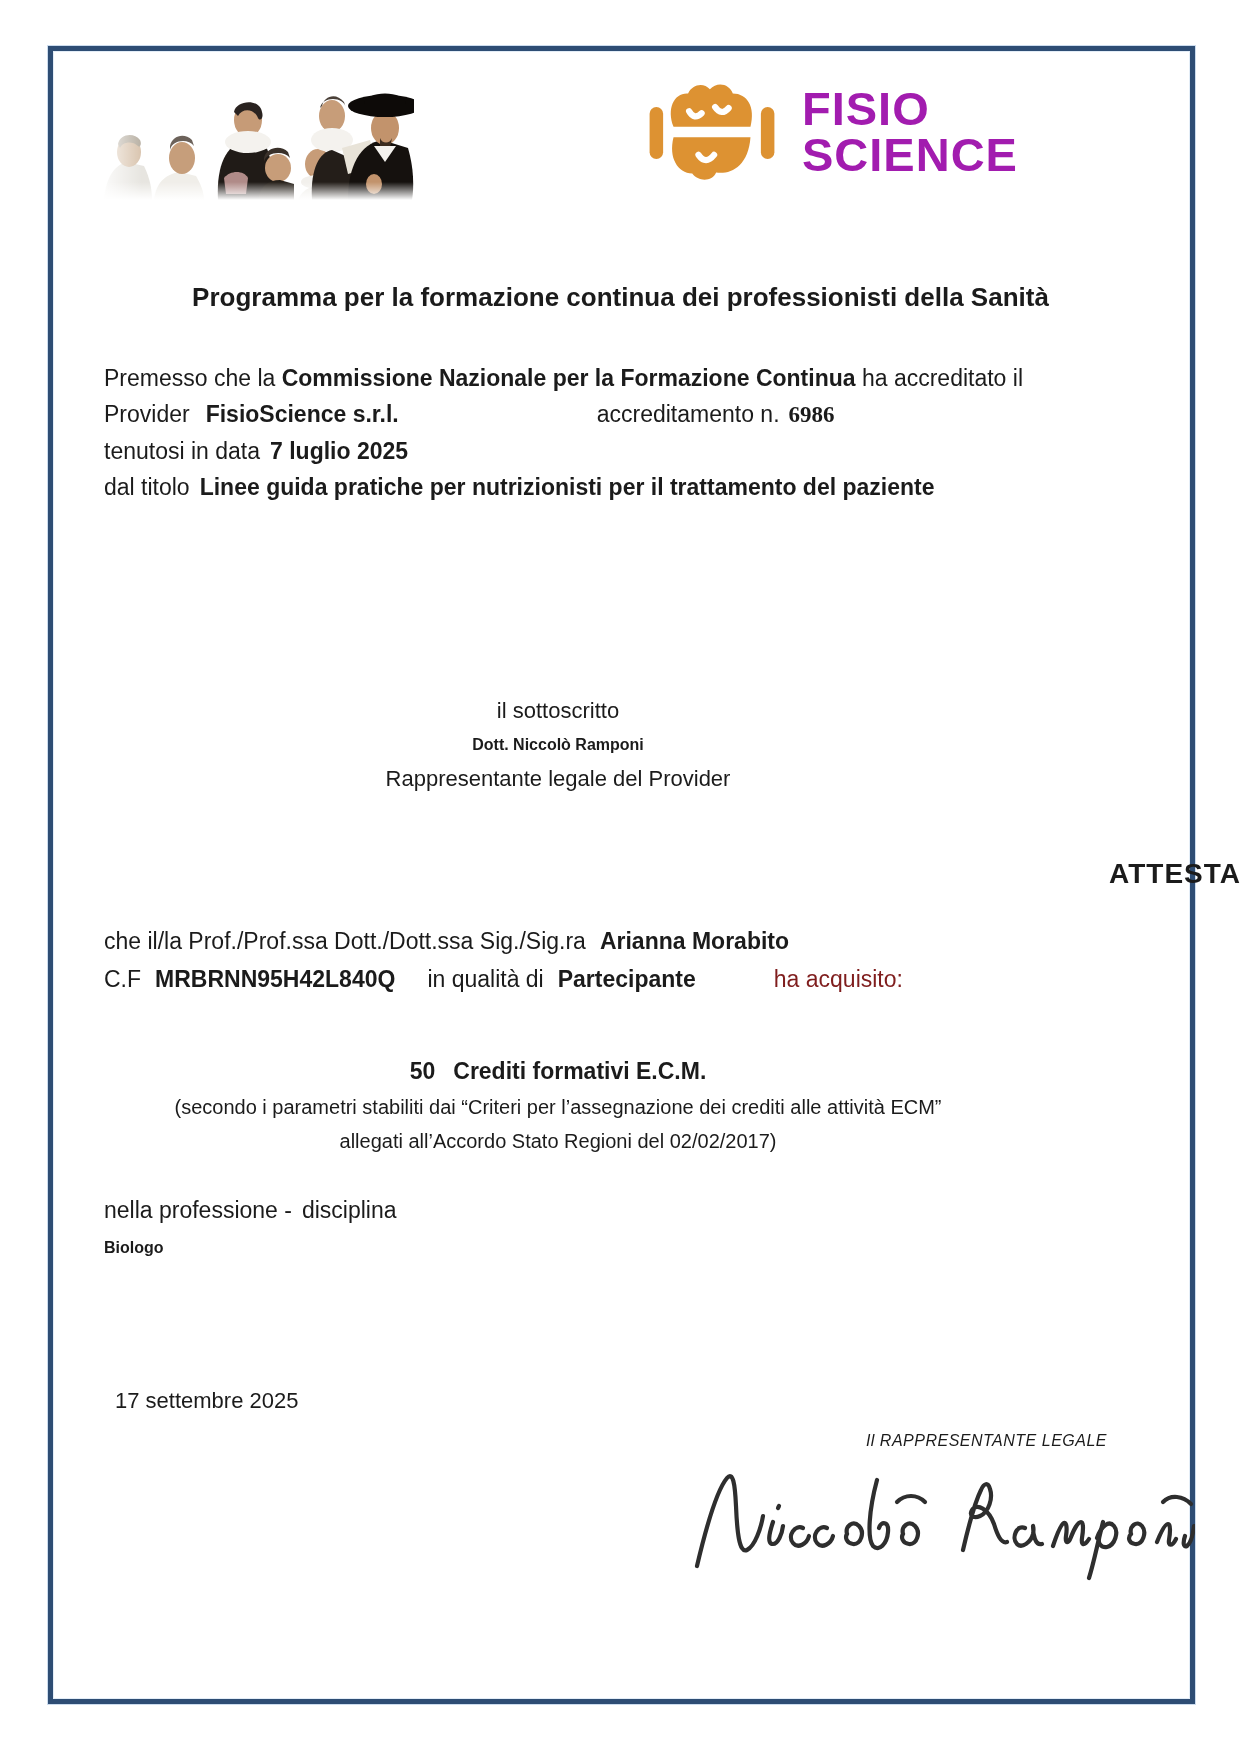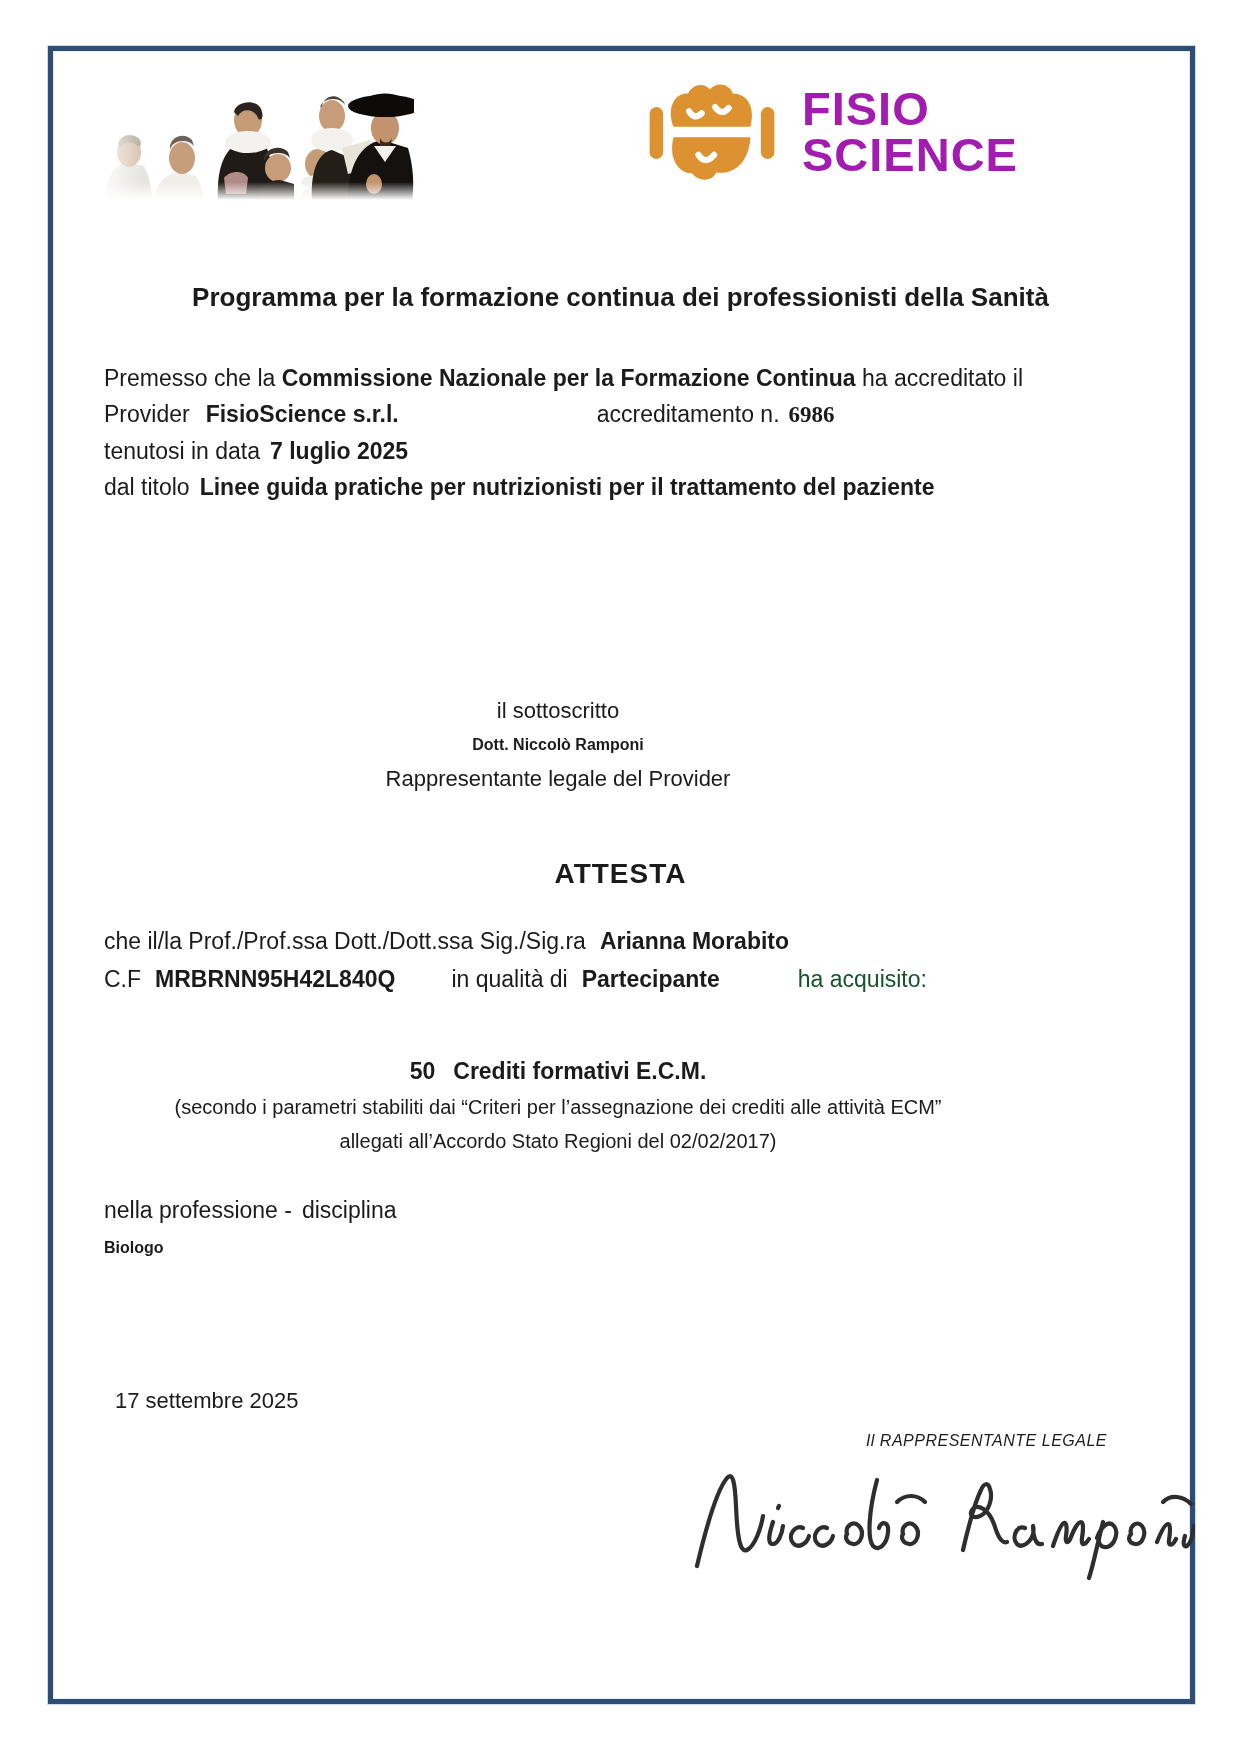--- a/index.html
+++ b/index.html
@@ -33,28 +33,28 @@
   .gap-n{margin-left:9px;font-family:Liberation Serif, serif;}
   .gap-event{margin-left:24px;}
   .gap-ed{margin-left:56px;}
   .gap-edn{margin-left:18px;}
   .gap-comma{margin-left:26px;}
   .gap-sm{margin-left:10px;}
   .line-obiettivo{margin-top:26px;}
   .center-block{left:98px;width:920px;text-align:center;}
   .sottoscritto{top:694px;font-size:22px;line-height:34px;}
   .sott-name{font-size:16px;font-weight:bold;}
-  .attesta{left:0;top:858px;width:100%;text-align:center;font-weight:bold;font-size:28px;letter-spacing:1px;}
+  .attesta{left:0;top:858px;width:100%;text-align:right;font-weight:bold;font-size:28px;letter-spacing:1px;}
   .recipient{left:104px;top:928px;font-size:23px;}
   .cf-line{left:104px;top:966px;font-size:23px;}
   .gap-cf{margin-left:14px;}
-  .gap-qual{margin-left:56px;}
+  .gap-qual{margin-left:32px;}
   .gap-qv{margin-left:14px;}
   .gap-acq{margin-left:78px;}
-  .muted{color:#14532d;}
+  .muted{color:#7f1d1d;}
   .credits{top:1058px;font-size:23px;}
   .credits .main{font-weight:bold;}
   .credits .gap-cred{margin-left:18px;}
   .credits .note{font-size:20px;margin-top:11px;font-weight:normal;}
   .profession{left:104px;top:1192px;font-size:23px;line-height:37px;}
   .prof-value{font-size:16px;font-weight:bold;}
   .date{left:115px;top:1388px;font-size:22px;}
   .signer-title{right:134px;top:1432px;font-size:16px;font-style:italic;letter-spacing:0.5px;}
   .signature{left:685px;top:1458px;width:510px;height:125px;}
 </style>

